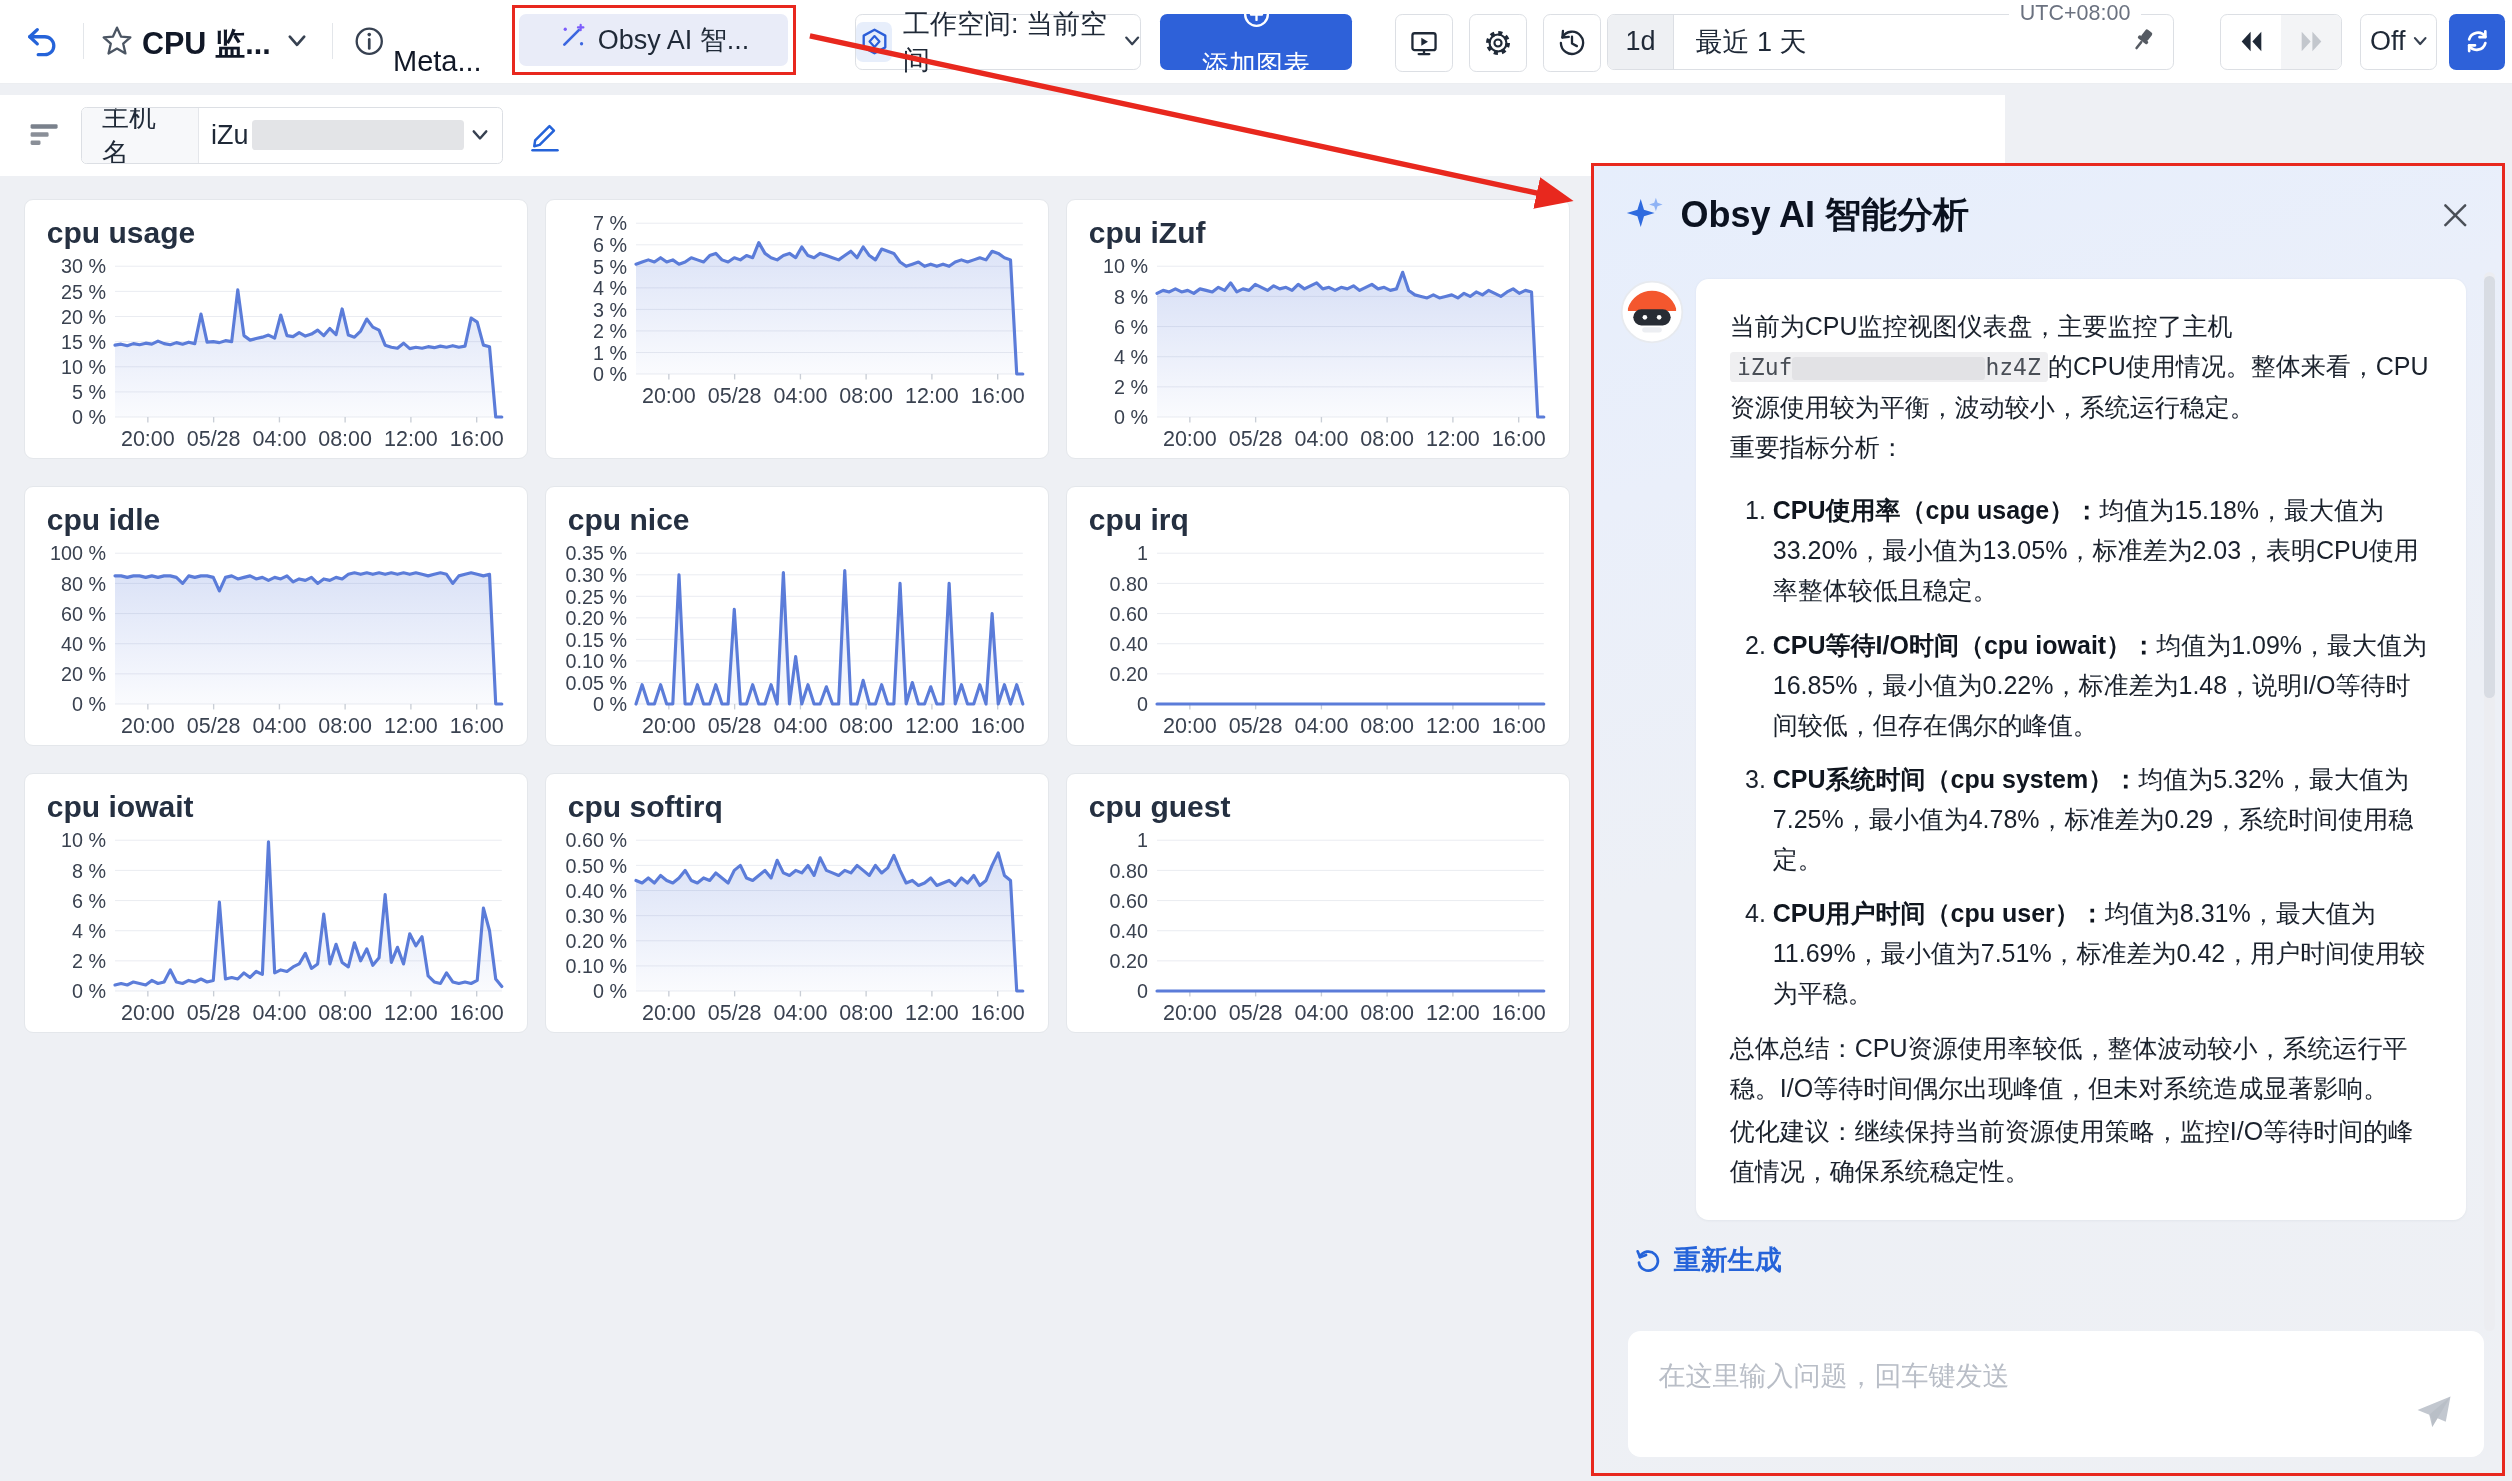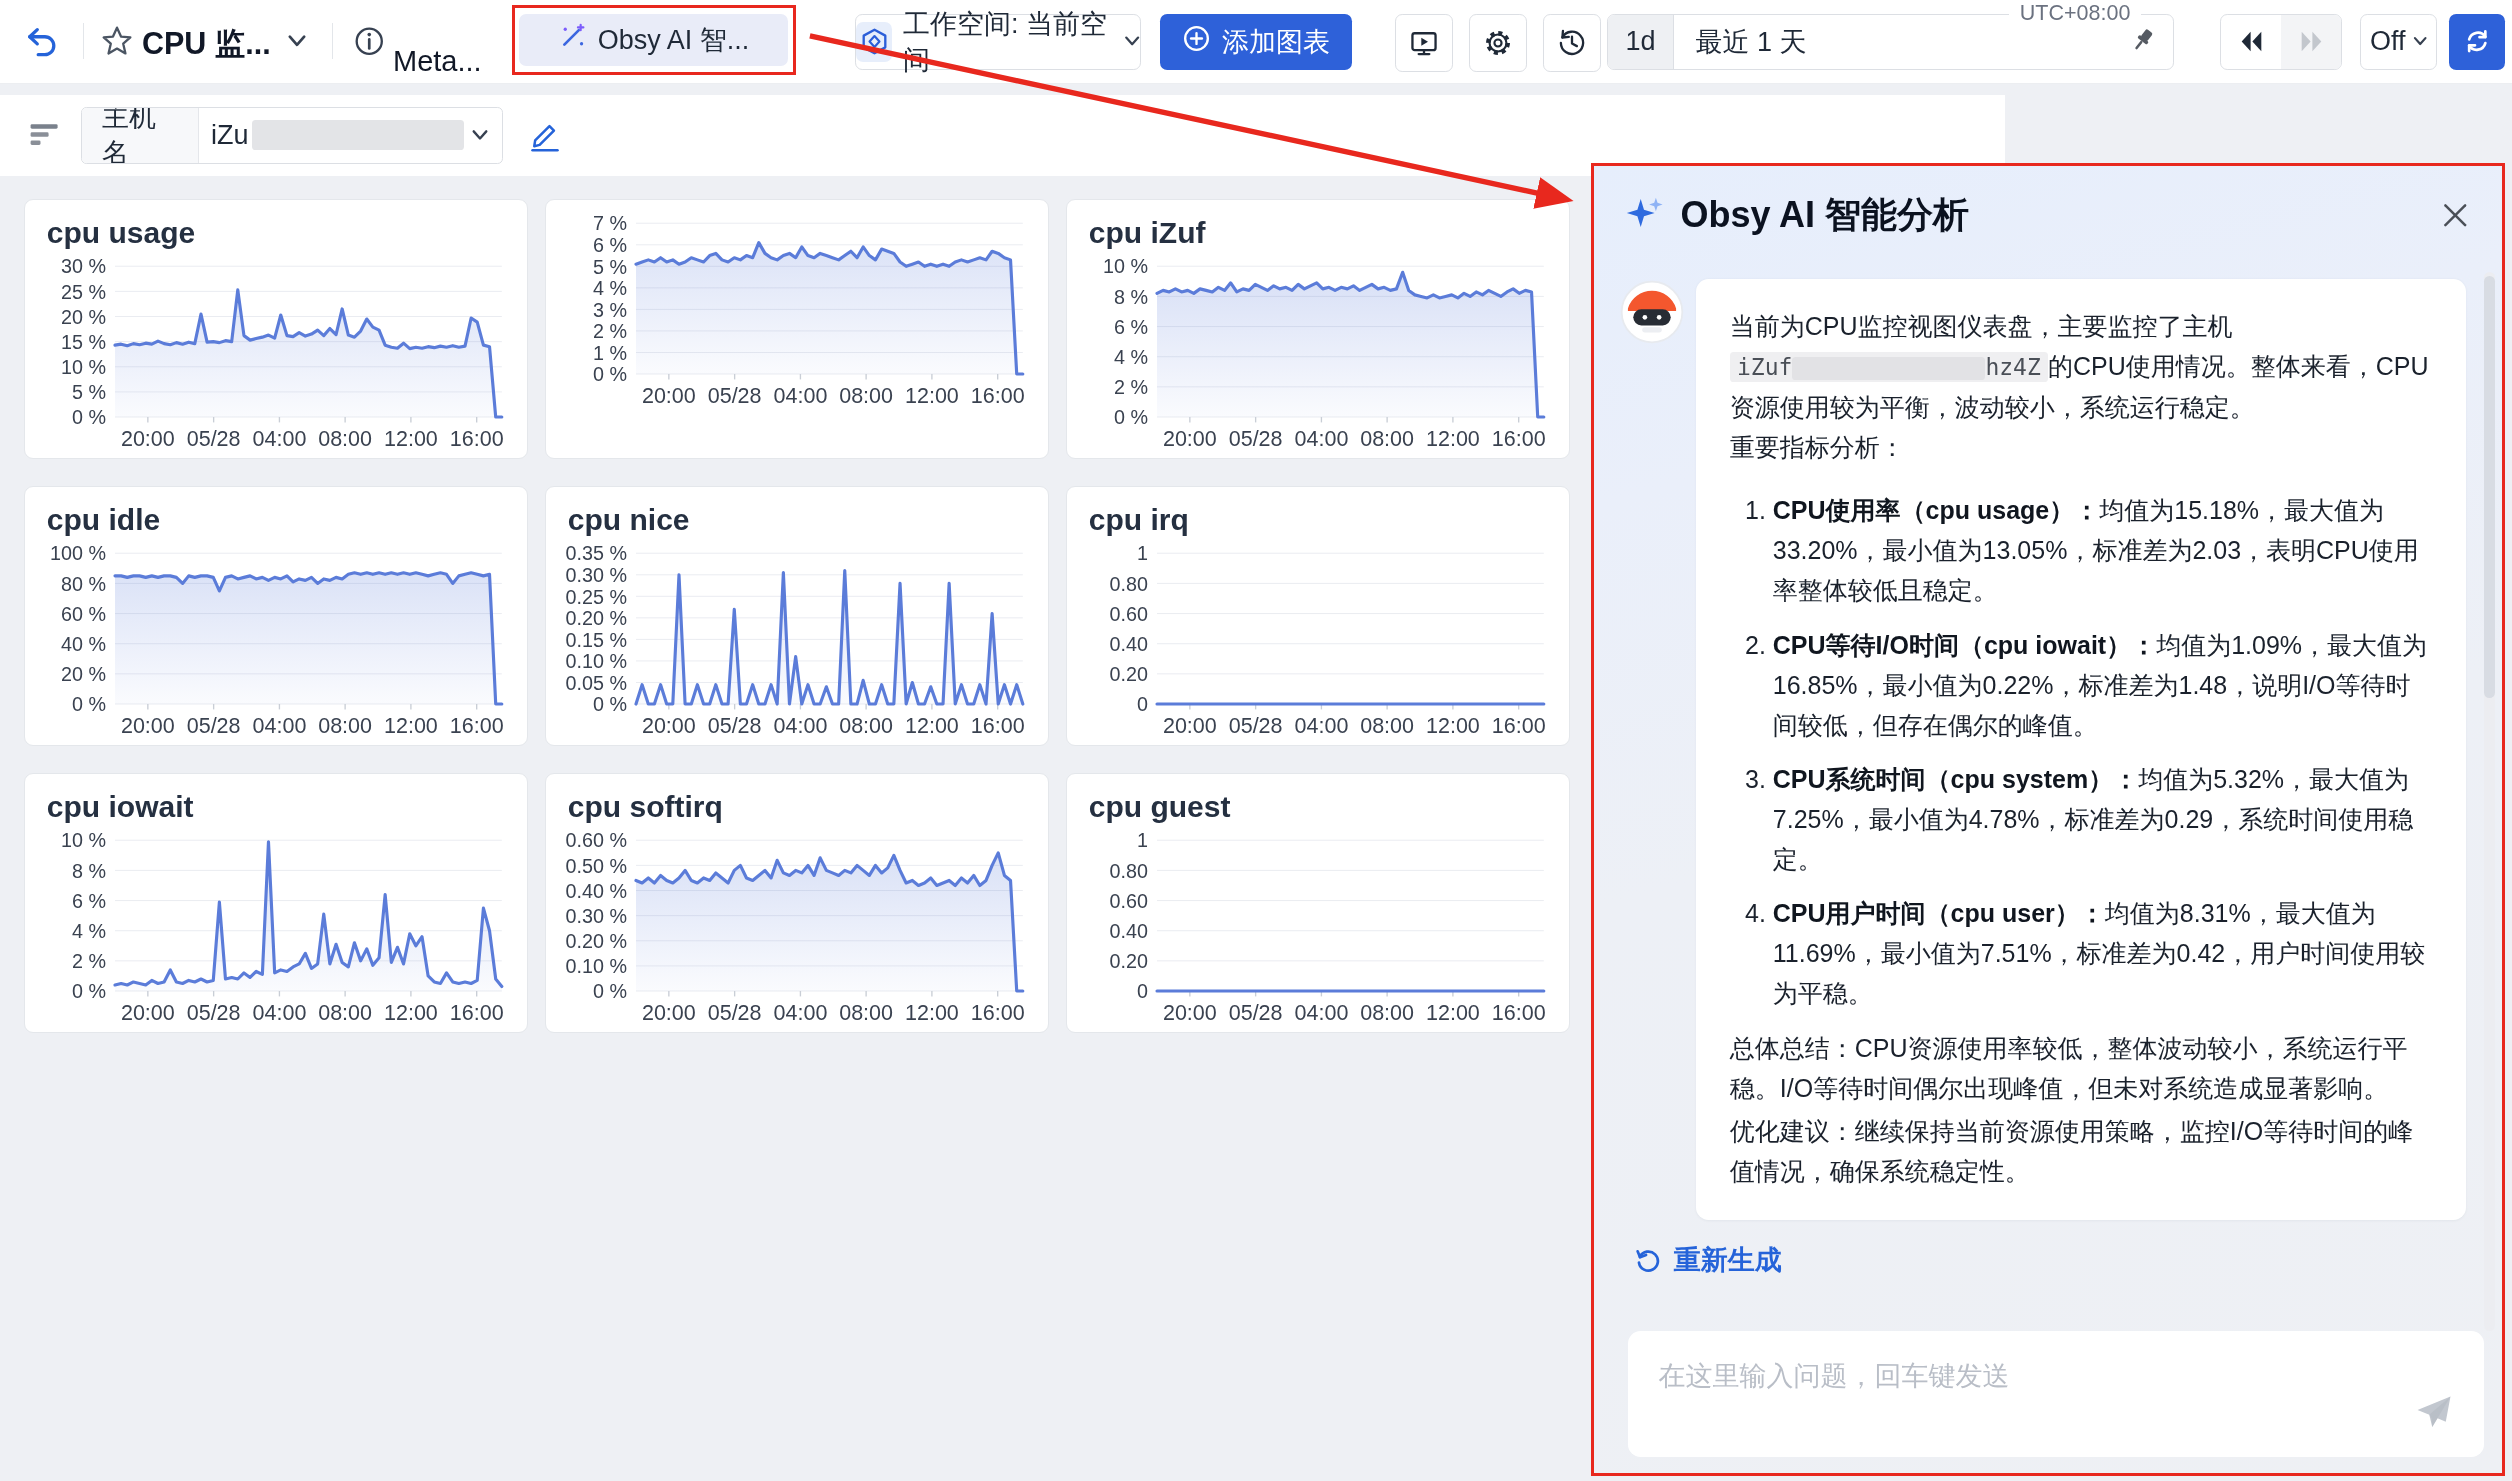--- a/index.html
+++ b/index.html
@@ -11,21 +11,21 @@
   }
   .abs{position:absolute;}
   
   .topbar{left:0;top:0;width:2512px;height:83px;background:#fff;border-bottom:0.9px solid #eceef1;z-index:5;}
   .vdiv{width:0.9px;height:36px;background:#e3e6ea;top:23px;}
   .tb-title{font-size:30.5px;font-weight:700;color:#111827;top:24px;}
   .tb-meta{font-size:29px;font-weight:500;color:#111827;top:25px;margin-top:20px;}
   .btn{display:flex;align-items:center;justify-content:center;gap:10.8px;box-sizing:border-box;border-radius:7.2px;cursor:pointer;}
   .btn-soft{background:#e9ecf8;color:#1f2937;font-size:27px;}
   .btn-outline{background:#fff;border:0.9px solid #dcdfe4;color:#1f2937;font-size:27px;}
-  .btn-primary{background:#2e61d9;color:#fff;font-size:27px;font-weight:500;}
+  .btn-primary{background:#2e61d9;color:#fff;font-size:27px;font-weight:500;flex-direction:column;}
   .iconbtn{width:56px;height:56px;background:#fff;border:0.9px solid #dcdfe4;border-radius:7.2px;display:flex;align-items:center;justify-content:center;}
   .ws-iconwrap{width:40px;height:40px;border-radius:7.2px;background:#e7eefb;display:flex;align-items:center;justify-content:center;}
   .timectl{left:1607px;top:13.5px;width:567px;height:56px;background:#fff;border:0.9px solid #dcdfe4;border-radius:7.2px;display:flex;align-items:center;box-sizing:border-box;}
   .timechip{width:65px;height:100%;background:#eef0f3;border-right:0.9px solid #dcdfe4;border-radius:6.3px 0 0 6.3px;display:flex;align-items:center;justify-content:center;font-size:27px;color:#1f2937;}
   .timelabel{font-size:27px;color:#1f2937;margin-left:21.5px;flex:1;}
   .utc{left:2009px;top:0px;height:27px;line-height:27px;padding:0 10.8px;background:#fff;font-size:21.5px;color:#6b7280;z-index:6;}
   .rewind{left:2220px;top:13.5px;width:122px;height:56px;border:0.9px solid #dcdfe4;border-radius:7.2px;background:#fff;display:flex;overflow:hidden;box-sizing:border-box;}
   .rw-half{width:50%;height:100%;display:flex;align-items:center;justify-content:center;}
   .rw-disabled{background:#f3f4f6;}
   .offsel{left:2360px;top:13.5px;width:77px;height:56px;border:0.9px solid #dcdfe4;border-radius:7.2px;background:#fff;display:flex;align-items:center;justify-content:center;gap:7.2px;font-size:27px;color:#1f2937;box-sizing:border-box;}

